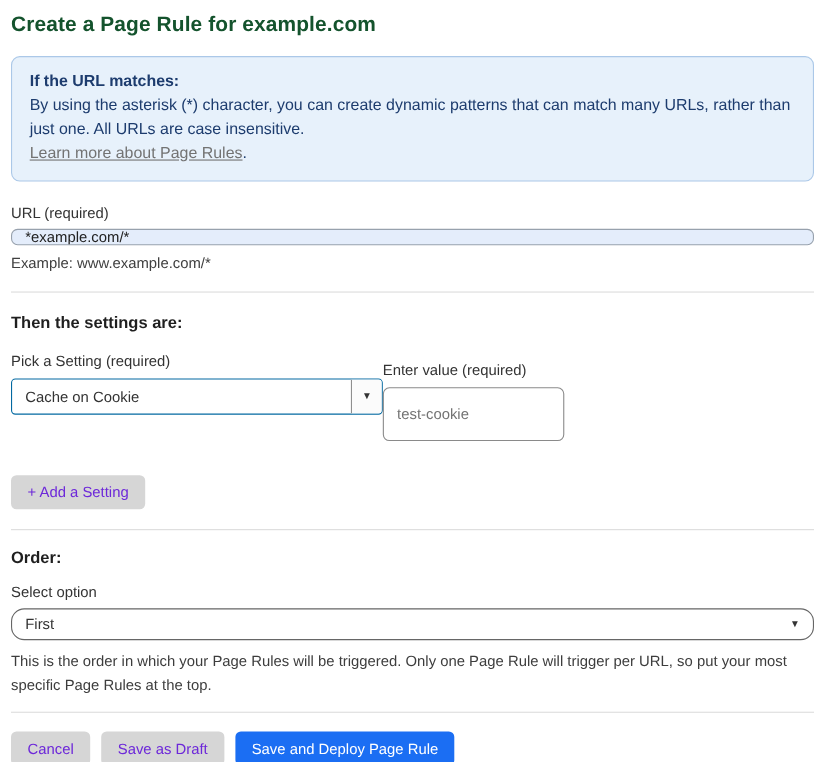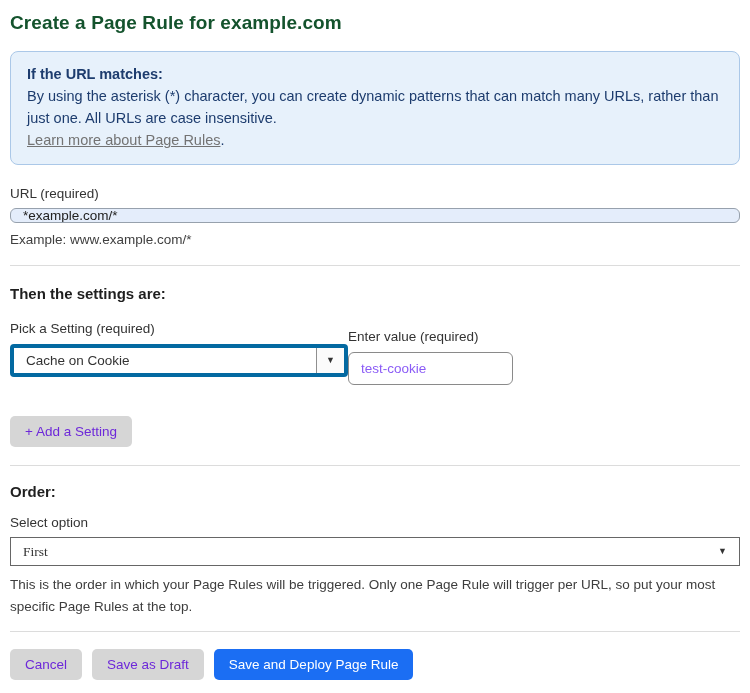--- a/index.html
+++ b/index.html
@@ -47,57 +47,57 @@
   .divider { border: none; border-top: 1px solid #dcdcdc; margin: 18px 0 0 0; }
 
   .section-heading { font-size: 15px; font-weight: 700; color: #1f1f1f; margin: 19px 0 0 0; }
 
   .settings-row { display: flex; margin-top: 19px; align-items: flex-start; }
   .setting-col { width: 338px; }
   .value-col { padding-top: 8px; }
 
   .select-box {
     display: flex; align-items: stretch; height: 33px; margin-top: 8px;
-    background: #ffffff; border: 4px solid #0369a1; border-radius: 4px;
+    background: #ffffff; border: 1px solid #0369a1; border-radius: 4px;
     cursor: pointer; overflow: hidden;
   }
   .select-box .select-value {
     flex: 1; display: flex; align-items: center;
     padding: 0 12px; font-size: 13.5px; color: #333;
   }
   .select-box .select-arrow-btn {
     width: 28px; display: flex; align-items: center; justify-content: center;
     border-left: 1px solid #8f8f8f; background: #fbfbfb;
   }
   .caret { font-size: 9px; color: #333; line-height: 1; }
 
   .value-input {
-    display: block; width: 165px; height: 33px; margin-top: 8px;
+    display: block; width: 165px; height: 49px; margin-top: 8px;
     background: #fff; border: 1px solid #8a8a8a; border-radius: 6px;
-    padding: 0 12px; font-size: 13.5px; color: #8b5cf6;
+    padding: 0 12px; font-size: 13.5px; color: #737373;
     font-family: "Liberation Sans", sans-serif; outline: none;
   }
 
   .btn {
     display: inline-block; border: none; border-radius: 5px;
     font-family: "Liberation Sans", sans-serif;
     font-size: 13.5px; padding: 8px 15px; cursor: pointer;
   }
   .btn-gray { background: #d6d6d6; color: #6d28d9; }
   .btn-blue { background: #1b6ef3; color: #ffffff; }
 
   .add-setting-btn { margin-top: 31px; }
 
   .order-section-heading { margin-top: 17px; }
   .order-label { margin-top: 15px; }
   .order-select {
     display: flex; align-items: center; justify-content: space-between;
     height: 29px; margin-top: 7px; padding: 0 12px;
-    background: #fff; border: 1px solid #666; border-radius: 0;
-    font-size: 13.5px; color: #333; cursor: pointer; font-family: Liberation Serif, serif;
+    background: #fff; border: 1px solid #666; border-radius: 12px;
+    font-size: 13.5px; color: #333; cursor: pointer;
   }
   .order-helper { font-size: 13.5px; color: #3d3d3d; line-height: 22px; margin-top: 8px; }
 
   .footer-divider { margin-top: 13px; }
   .footer-actions { display: flex; gap: 10px; margin-top: 17px; }
 </style>
 </head>
 <body>
 
 <div class="page">

